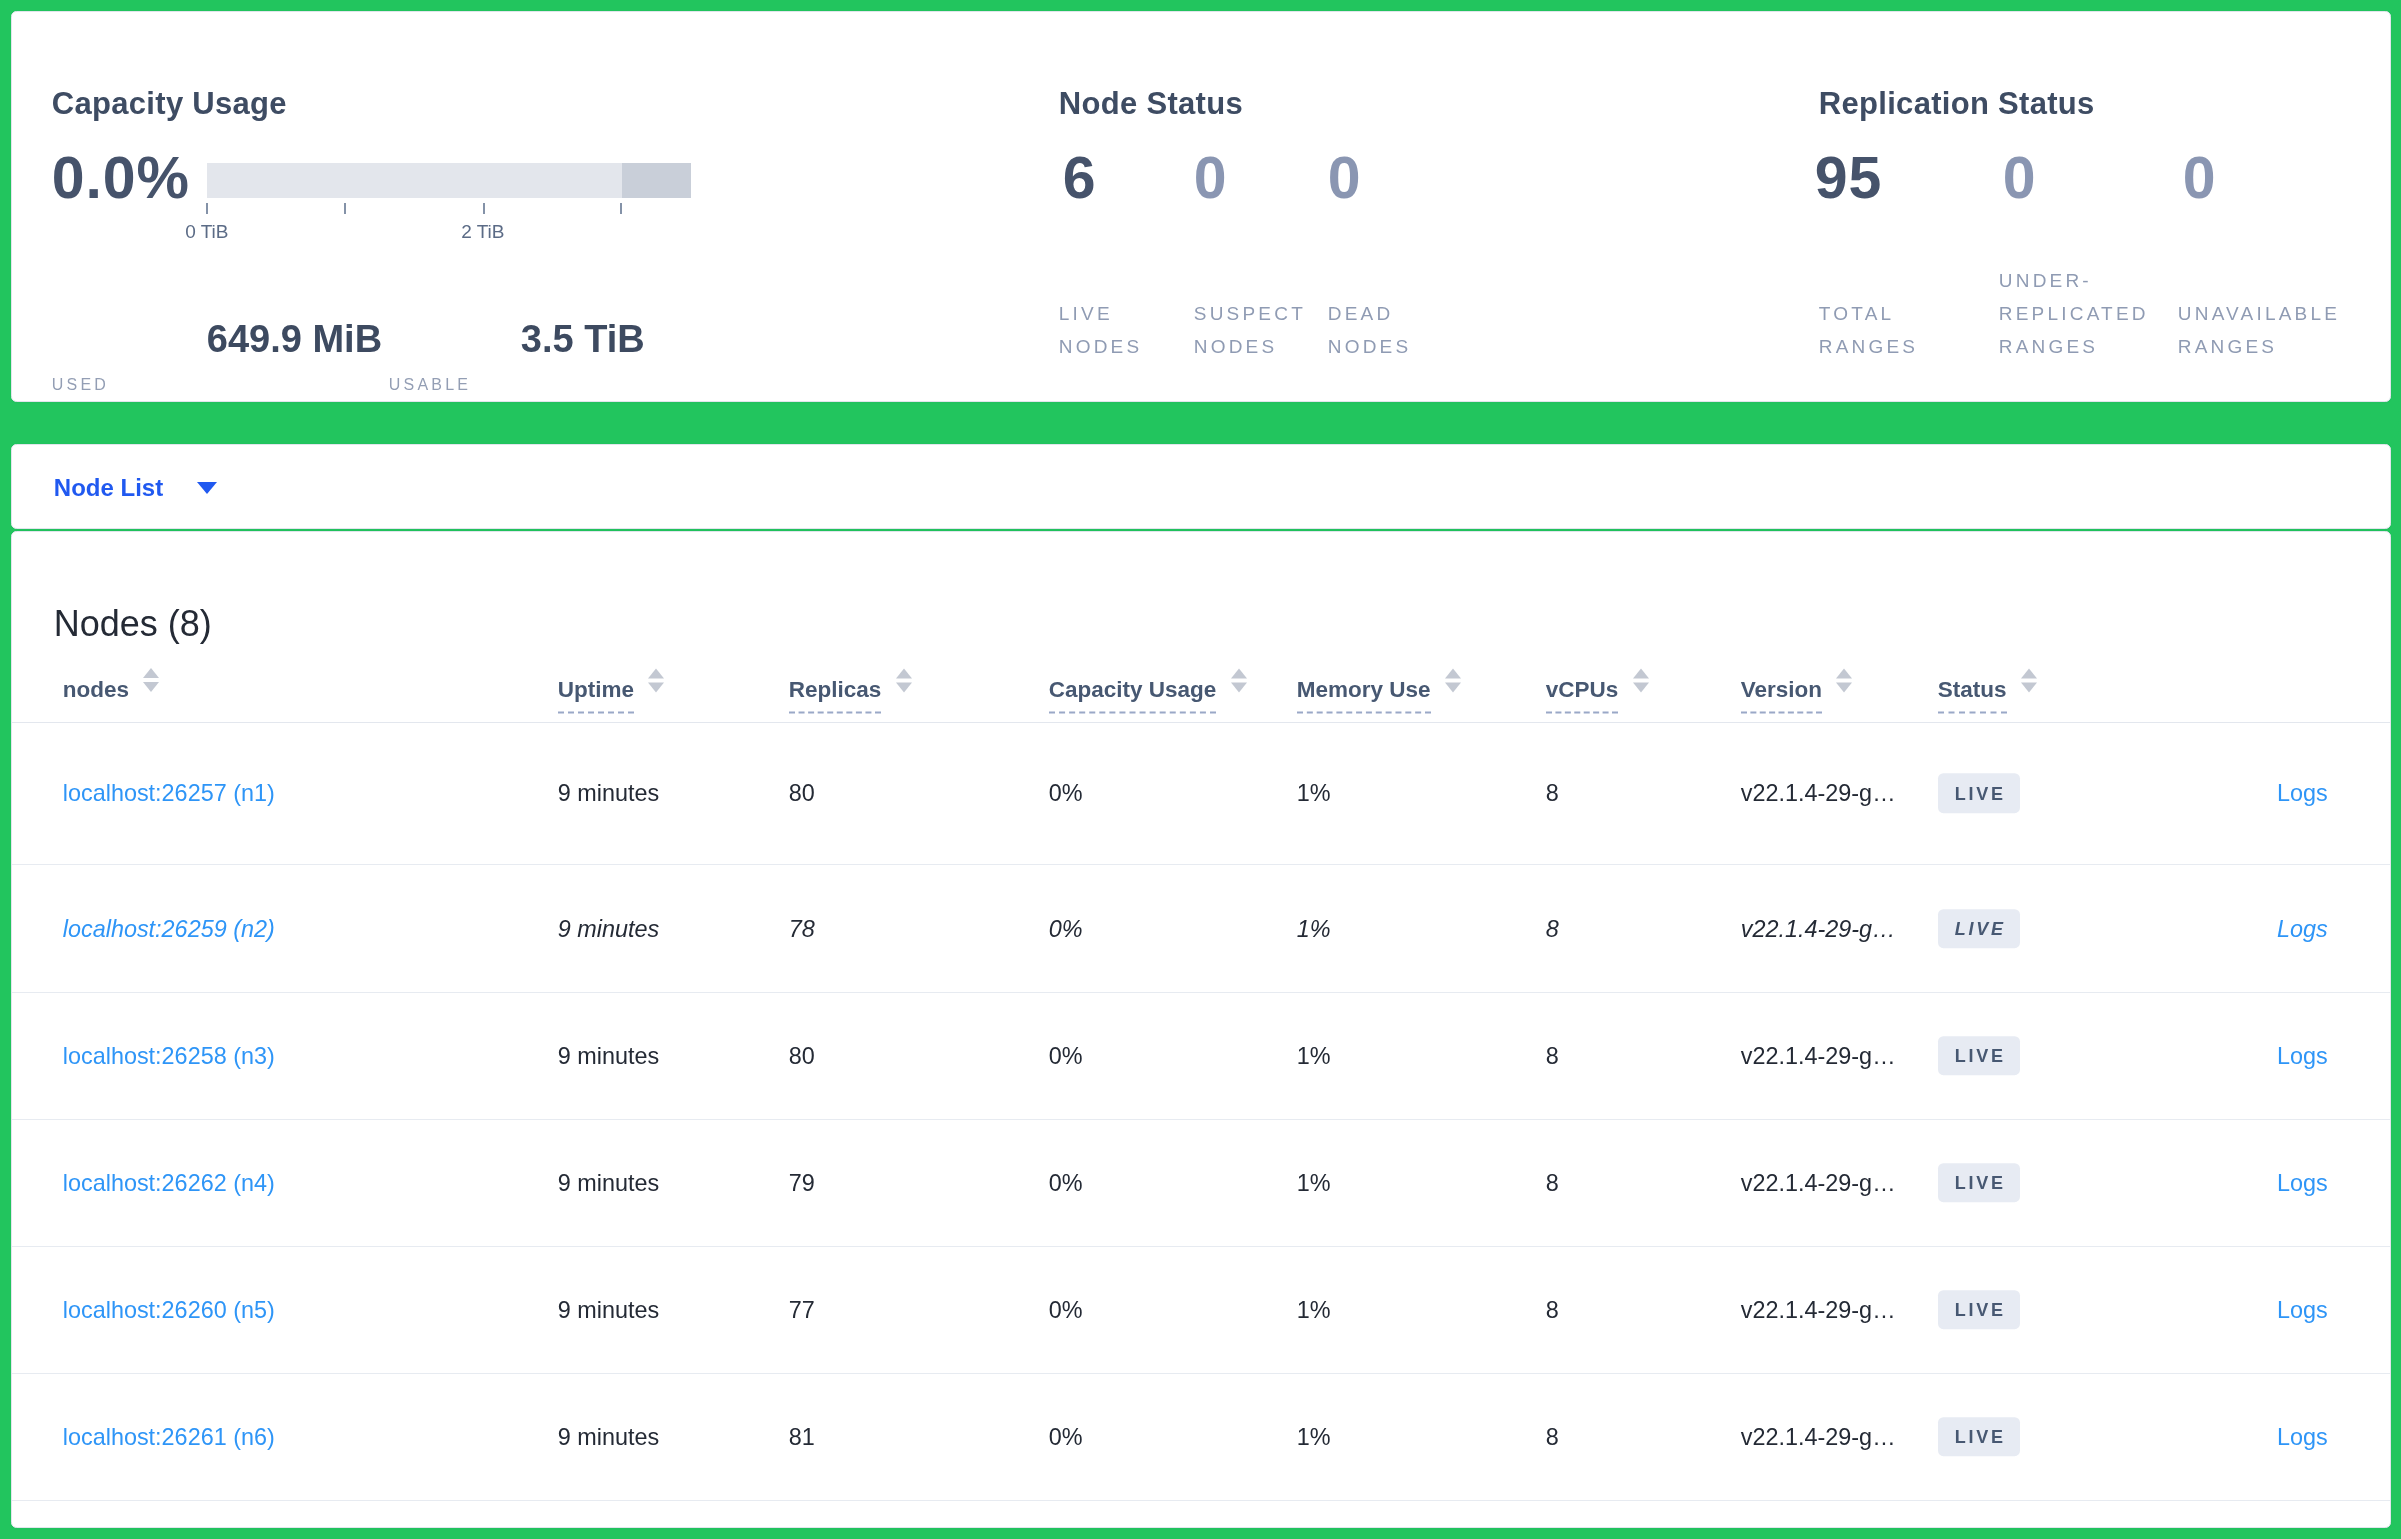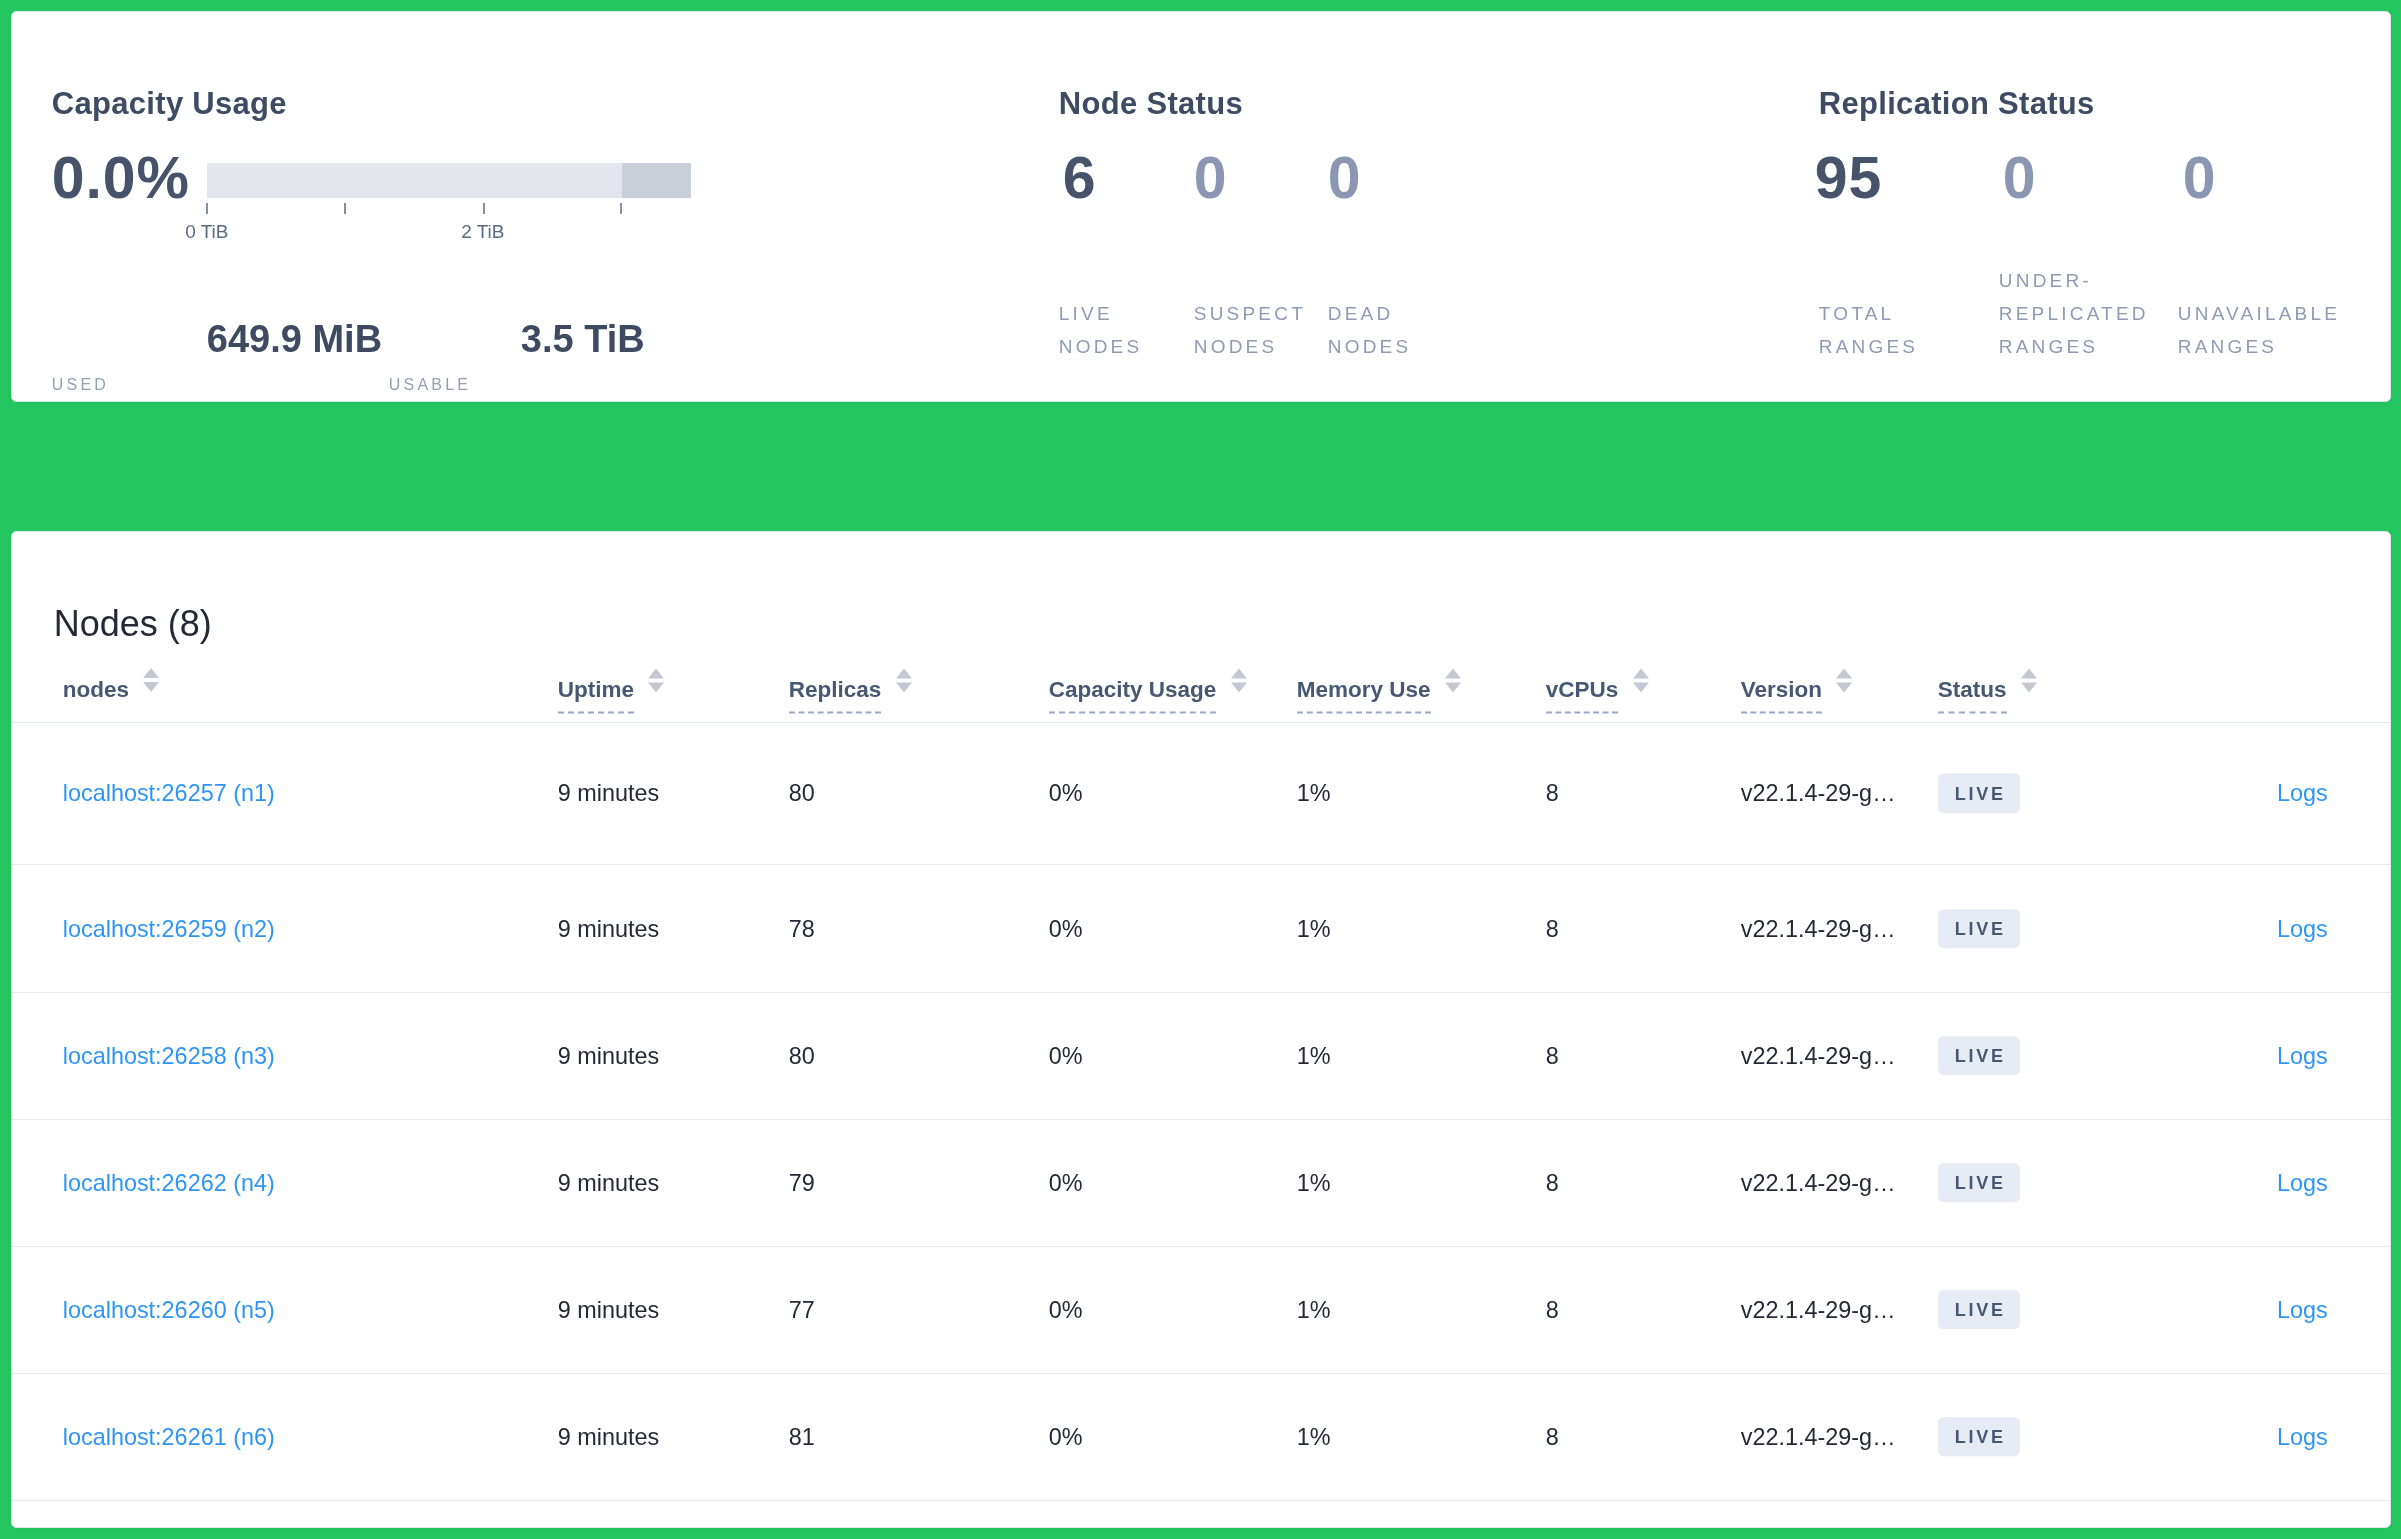--- a/index.html
+++ b/index.html
@@ -160,20 +160,26 @@
     <div class="big-stat muted" style="left:2171px">0</div>
     <div class="stat-label" style="left:1807px">TOTAL
 RANGES</div>
     <div class="stat-label" style="left:1987px">UNDER-
 REPLICATED
 RANGES</div>
     <div class="stat-label" style="left:2166px">UNAVAILABLE
 RANGES</div>
   </section>
 
+  <section class="card" id="view-bar">
+    <div class="selector">
+      <span class="selector-label">Node List</span>
+      <span class="caret-down"></span>
+    </div>
+  </section>
 
   <section class="card" id="nodes-card">
     <h2 class="nodes-title">Nodes (8)</h2>
     <div id="table-header">
         <div class="th c-node"><span class="th-label plain">nodes</span><span class="sort-arrows"><div class="up"></div><div class="down"></div></span></div>
         <div class="th c-uptime"><span class="th-label dashed">Uptime</span><span class="sort-arrows"><div class="up"></div><div class="down"></div></span></div>
         <div class="th c-replicas"><span class="th-label dashed">Replicas</span><span class="sort-arrows"><div class="up"></div><div class="down"></div></span></div>
         <div class="th c-capacity"><span class="th-label dashed">Capacity Usage</span><span class="sort-arrows"><div class="up"></div><div class="down"></div></span></div>
         <div class="th c-memory"><span class="th-label dashed">Memory Use</span><span class="sort-arrows"><div class="up"></div><div class="down"></div></span></div>
         <div class="th c-vcpus"><span class="th-label dashed">vCPUs</span><span class="sort-arrows"><div class="up"></div><div class="down"></div></span></div>
@@ -185,21 +191,21 @@
           <a class="cell c-node node-link">localhost:26257 (n1)</a>
           <div class="cell c-uptime">9 minutes</div>
           <div class="cell c-replicas">80</div>
           <div class="cell c-capacity">0%</div>
           <div class="cell c-memory">1%</div>
           <div class="cell c-vcpus">8</div>
           <div class="cell c-version">v22.1.4-29-g…</div>
           <div class="cell c-status"><span class="badge">LIVE</span></div>
           <a class="cell c-logs logs-link">Logs</a>
         </div>
-        <div class="row" style="top: 333px;">
+        <div class="row" style="top: 333px; font-style: italic;">
           <a class="cell c-node node-link">localhost:26259 (n2)</a>
           <div class="cell c-uptime">9 minutes</div>
           <div class="cell c-replicas">78</div>
           <div class="cell c-capacity">0%</div>
           <div class="cell c-memory">1%</div>
           <div class="cell c-vcpus">8</div>
           <div class="cell c-version">v22.1.4-29-g…</div>
           <div class="cell c-status"><span class="badge">LIVE</span></div>
           <a class="cell c-logs logs-link">Logs</a>
         </div>

